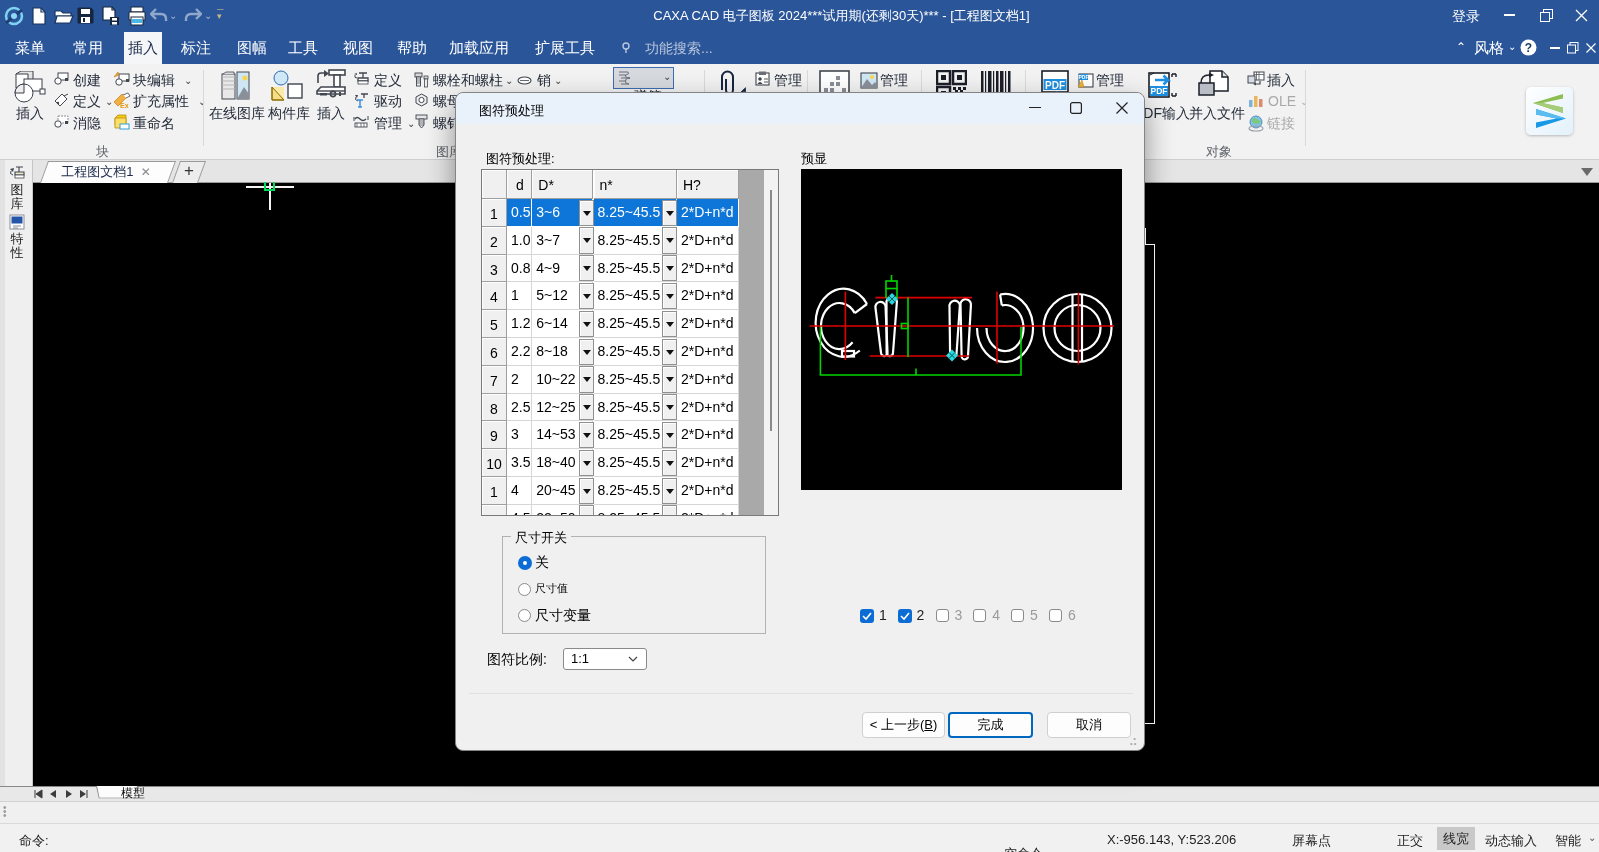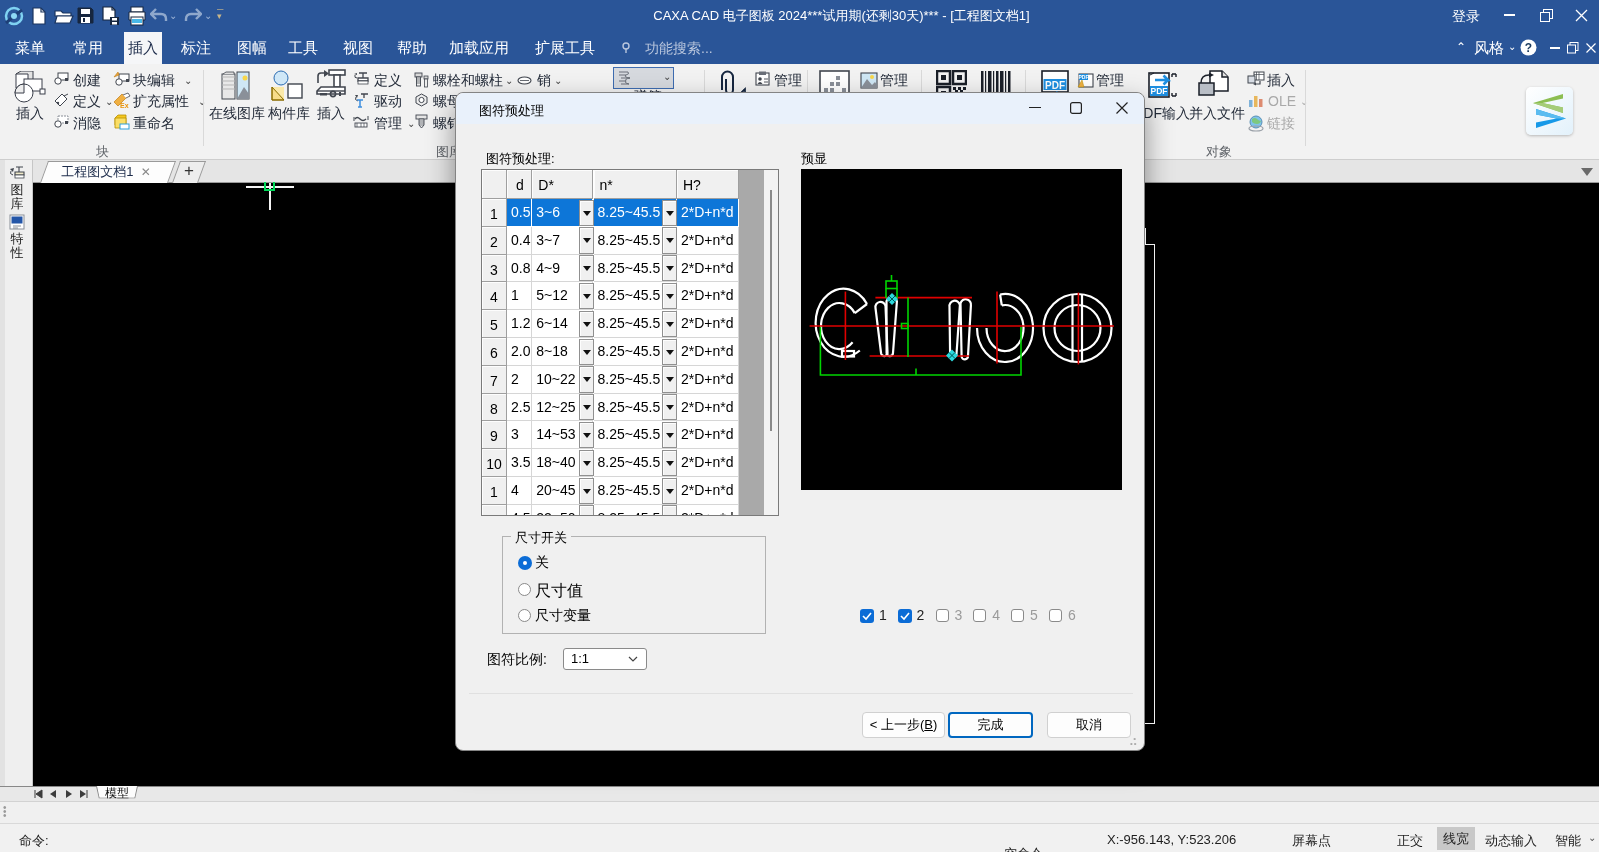--- a/index.html
+++ b/index.html
@@ -441,21 +441,21 @@
   <svg class="abs" style="left:34px;top:3px" width="60" height="10" viewBox="0 0 60 10">
         <g fill="#3c3c3c">
           <path d="M1 1 v8 M8 1 L2 5 L8 9 Z" stroke="#3c3c3c"></path>
           <path d="M22 1 L16 5 L22 9 Z"></path>
           <path d="M32 1 L38 5 L32 9 Z"></path>
           <path d="M52 1 L46 5 L52 9 Z" transform="rotate(180 49 5)"></path>
           <path d="M53 1 v8" stroke="#3c3c3c"></path>
         </g>
       </svg>
   <div class="abs" style="left:96px;top:0px;width:42px;height:15px;background:#fcfcfc;border:1px solid #8a8a8a;border-top:none;transform:perspective(30px) rotateX(-18deg);transform-origin:top"></div>
-  <div class="abs" style="left:96px;top:0px;width:42px;height:15px;line-height:14px;font-size:12px;color:#111;text-align:center">模型</div>
+  <div class="abs" style="left:112px;top:0px;width:42px;height:15px;line-height:14px;font-size:12px;color:#111;text-align:center">模型</div>
 </div>
 <div id="gripstrip">
   <div class="abs" style="left:3px;top:4px;width:3px;height:13px;color:#9a9a9a;font-size:10px;line-height:4px">•<br>•<br>•</div>
 </div>
 <div id="statusbar">
   <div class="abs" style="left:19px;top:8px">命令:</div>
   <div class="abs" style="left:1004px;top:21px">空命令</div>
   <div class="abs" style="left:1107px;top:8px">X:-956.143, Y:523.206</div>
   <div class="abs" style="left:1292px;top:8px">屏幕点</div>
   <div class="abs" style="left:1397px;top:8px">正交</div>
@@ -500,21 +500,21 @@
         </div>
   <div class="dcell selc" style="left:25px;top:29px;width:25.3px;height:27.8px">0.5</div>
   <div class="dcell selc" style="left:50.3px;top:29px;width:61.2px;height:27.8px">3~6</div>
   <div class="drop" style="left:96.5px;top:29.5px;height:26.3px"></div>
   <div class="dcell selc" style="left:111.5px;top:29px;width:83.5px;height:27.8px">8.25~45.5</div>
   <div class="drop" style="left:180px;top:29.5px;height:26.3px"></div>
   <div class="dcell selc" style="left:195px;top:29px;width:61.7px;height:27.8px">2*D+n*d</div>
   <div class="hcell" style="left:0;top:56.8px;width:25px;height:27.8px">
           <span class="rn">2</span>
         </div>
-  <div class="dcell" style="left:25px;top:56.8px;width:25.3px;height:27.8px">0.4</div>
+  <div class="dcell" style="left:25px;top:56.8px;width:25.3px;height:27.8px">1.0</div>
   <div class="dcell" style="left:50.3px;top:56.8px;width:61.2px;height:27.8px">3~7</div>
   <div class="drop" style="left:96.5px;top:57.3px;height:26.3px"></div>
   <div class="dcell" style="left:111.5px;top:56.8px;width:83.5px;height:27.8px">8.25~45.5</div>
   <div class="drop" style="left:180px;top:57.3px;height:26.3px"></div>
   <div class="dcell" style="left:195px;top:56.8px;width:61.7px;height:27.8px">2*D+n*d</div>
   <div class="hcell" style="left:0;top:84.6px;width:25px;height:27.8px">
           <span class="rn">3</span>
         </div>
   <div class="dcell" style="left:25px;top:84.6px;width:25.3px;height:27.8px">0.8</div>
   <div class="dcell" style="left:50.3px;top:84.6px;width:61.2px;height:27.8px">4~9</div>
@@ -536,21 +536,21 @@
         </div>
   <div class="dcell" style="left:25px;top:140.2px;width:25.3px;height:27.8px">1.2</div>
   <div class="dcell" style="left:50.3px;top:140.2px;width:61.2px;height:27.8px">6~14</div>
   <div class="drop" style="left:96.5px;top:140.7px;height:26.3px"></div>
   <div class="dcell" style="left:111.5px;top:140.2px;width:83.5px;height:27.8px">8.25~45.5</div>
   <div class="drop" style="left:180px;top:140.7px;height:26.3px"></div>
   <div class="dcell" style="left:195px;top:140.2px;width:61.7px;height:27.8px">2*D+n*d</div>
   <div class="hcell" style="left:0;top:168.0px;width:25px;height:27.8px">
           <span class="rn">6</span>
         </div>
-  <div class="dcell" style="left:25px;top:168.0px;width:25.3px;height:27.8px">2.0</div>
+  <div class="dcell" style="left:25px;top:168.0px;width:25.3px;height:27.8px">2.2</div>
   <div class="dcell" style="left:50.3px;top:168.0px;width:61.2px;height:27.8px">8~18</div>
   <div class="drop" style="left:96.5px;top:168.5px;height:26.3px"></div>
   <div class="dcell" style="left:111.5px;top:168.0px;width:83.5px;height:27.8px">8.25~45.5</div>
   <div class="drop" style="left:180px;top:168.5px;height:26.3px"></div>
   <div class="dcell" style="left:195px;top:168.0px;width:61.7px;height:27.8px">2*D+n*d</div>
   <div class="hcell" style="left:0;top:195.8px;width:25px;height:27.8px">
           <span class="rn">7</span>
         </div>
   <div class="dcell" style="left:25px;top:195.8px;width:25.3px;height:27.8px">2</div>
   <div class="dcell" style="left:50.3px;top:195.8px;width:61.2px;height:27.8px">10~22</div>
@@ -647,21 +647,21 @@
   </g>
  </svg>
  </div>
 
  <div class="abs" style="left:46px;top:443px;width:264px;height:98px;border:1px solid #b2b2b2"></div>
  <div class="abs" style="left:55px;top:436px;background:#f0f0f0;padding:0 4px;font-size:13px;color:#000">尺寸开关</div>
  <div class="abs" style="left:62px;top:463px;width:14px;height:14px;border-radius:50%;background:#0b6cd6"></div>
  <div class="abs" style="left:67px;top:468px;width:4px;height:4px;border-radius:50%;background:#fff"></div>
  <div class="abs" style="left:79px;top:461px;font-size:14px">关</div>
  <div class="abs" style="left:62px;top:490px;width:13px;height:13px;border-radius:50%;background:#fff;border:1px solid #8a8a8a"></div>
- <div class="abs" style="left:79px;top:488px;font-size:16px">尺寸值</div>
+ <div class="abs" style="left:79px;top:488px;font-size:11px">尺寸值</div>
  <div class="abs" style="left:62px;top:516px;width:13px;height:13px;border-radius:50%;background:#fff;border:1px solid #8a8a8a"></div>
  <div class="abs" style="left:79px;top:514px;font-size:14px">尺寸变量</div>
 
  <div class="abs" style="left:31px;top:558px;font-size:14px">图符比例:</div>
  <div class="abs" style="left:107px;top:555px;width:84px;height:22px;background:#fff;border:1px solid #8a8a8a;border-radius:3px;font-size:13px;line-height:20px;padding-left:7px">1:1</div>
  <svg class="abs" style="left:172px;top:563px" width="10" height="6" viewBox="0 0 10 6">
         <path d="M1 1 L5 5 L9 1" fill="none" stroke="#444" stroke-width="1.2"></path>
       </svg>
 
  <div class="abs" style="left:404px;top:516px;width:14px;height:14px;background:#0b6cd6;border-radius:3px"></div>

